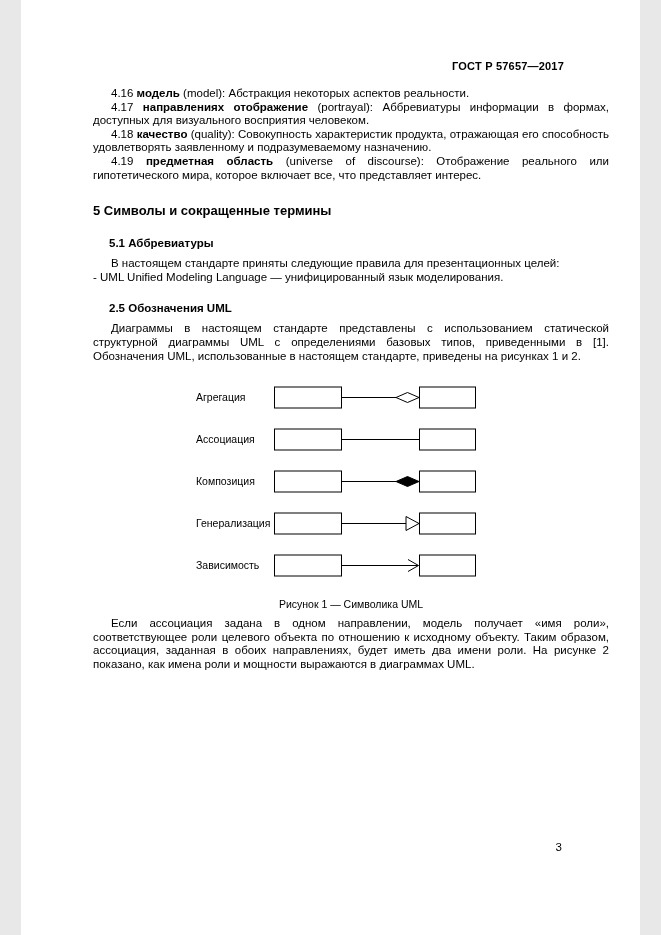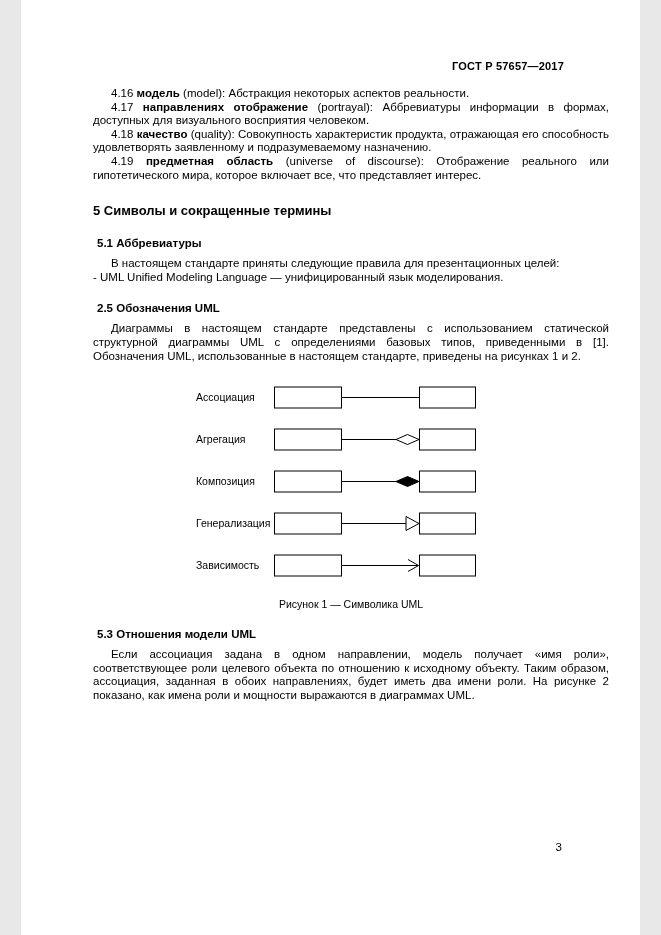--- a/index.html
+++ b/index.html
@@ -12,21 +12,21 @@
   .doc-header {
     position:absolute; top:60px; right:76px;
     font-size:11px; font-weight:bold; letter-spacing:0.2px;
   }
   .content {
     position:absolute; top:87px; left:72px; width:516px;
   }
   p { margin:0; font-size:11.5px; line-height:13.6px; text-align:justify; }
   p.indent { text-indent:18px; }
   .sec-title { font-size:13px; font-weight:bold; margin:21px 0 0 0; line-height:16px; }
-  .sub-title { font-size:11.5px; font-weight:bold; margin:17px 0 0 4px; line-height:14px; }
+  .sub-title { font-size:11.5px; font-weight:bold; margin:17px 0 0 16px; line-height:14px; }
   .after-sub { margin-top:7px; }
   .figure { margin-top:13px; }
   .uml-row {
     display:flex; align-items:center; height:42px; padding-left:103px;
   }
   .uml-label { font-size:10.5px; width:78px; flex:0 0 78px; }
   .uml-svg { display:block; }
   .uml-svg .b { fill:#ffffff; stroke:#000000; stroke-width:1; }
   .uml-svg .l { stroke:#000000; stroke-width:1; fill:none; }
   .uml-svg .hollow { fill:#ffffff; stroke:#000000; stroke-width:1; }
@@ -60,34 +60,34 @@
     <div class="sub-title">5.1 Аббревиатуры</div>
     <p class="indent after-sub">В настоящем стандарте приняты следующие правила для презентационных целей:</p>
     <p>- UML Unified Modeling Language — унифицированный язык моделирования.</p>
 
     <div class="sub-title">2.5 Обозначения UML</div>
     <p class="indent after-sub">Диаграммы в настоящем стандарте представлены с использованием статической структурной диаграммы UML с определениями базовых типов, приведенными в [1]. Обозначения UML, использованные в настоящем стандарте, приведены на рисунках 1 и 2.</p>
 
     <div class="figure">
 
       <div class="uml-row">
-        <span class="uml-label">Ассоциация</span>
+        <span class="uml-label">Агрегация</span>
         <svg class="uml-svg" width="202" height="23" viewBox="0 0 202 23">
           <rect class="b" x="0.5" y="1" width="67" height="21"></rect>
-          <line class="l" x1="67.5" y1="11.5" x2="145" y2="11.5"></line>
+          <line class="l" x1="67.5" y1="11.5" x2="122" y2="11.5"></line>
+          <polygon class="hollow" points="122,11.5 133.5,6.5 145,11.5 133.5,16.5"></polygon>
           <rect class="b" x="145.5" y="1" width="56" height="21"></rect>
         </svg>
       </div>
 
       <div class="uml-row">
-        <span class="uml-label">Агрегация</span>
+        <span class="uml-label">Ассоциация</span>
         <svg class="uml-svg" width="202" height="23" viewBox="0 0 202 23">
           <rect class="b" x="0.5" y="1" width="67" height="21"></rect>
-          <line class="l" x1="67.5" y1="11.5" x2="122" y2="11.5"></line>
-          <polygon class="hollow" points="122,11.5 133.5,6.5 145,11.5 133.5,16.5"></polygon>
+          <line class="l" x1="67.5" y1="11.5" x2="145" y2="11.5"></line>
           <rect class="b" x="145.5" y="1" width="56" height="21"></rect>
         </svg>
       </div>
 
       <div class="uml-row">
         <span class="uml-label">Композиция</span>
         <svg class="uml-svg" width="202" height="23" viewBox="0 0 202 23">
           <rect class="b" x="0.5" y="1" width="67" height="21"></rect>
           <line class="l" x1="67.5" y1="11.5" x2="122" y2="11.5"></line>
           <polygon class="filled" points="122,11.5 133.5,6.5 145,11.5 133.5,16.5"></polygon>
@@ -111,20 +111,19 @@
           <rect class="b" x="0.5" y="1" width="67" height="21"></rect>
           <line class="l" x1="67.5" y1="11.5" x2="144" y2="11.5"></line>
           <polyline class="l" points="134,5.5 144.5,11.5 134,17.5"></polyline>
           <rect class="b" x="145.5" y="1" width="56" height="21"></rect>
         </svg>
       </div>
 
       <div class="fig-caption">Рисунок 1 — Символика UML</div>
     </div>
 
-    <div class="sub-title">5.3 Отношения модели UML</div>
     <p class="indent after-sub">Если ассоциация задана в одном направлении, модель получает «имя роли», соответствующее роли целевого объекта по отношению к исходному объекту. Таким образом, ассоциация, заданная в обоих направлениях, будет иметь два имени роли. На рисунке 2 показано, как имена роли и мощности выражаются в диаграммах UML.</p>
 
   </div>
 
   <div class="page-number">3</div>
 
 </div>
 
 </body></html>

